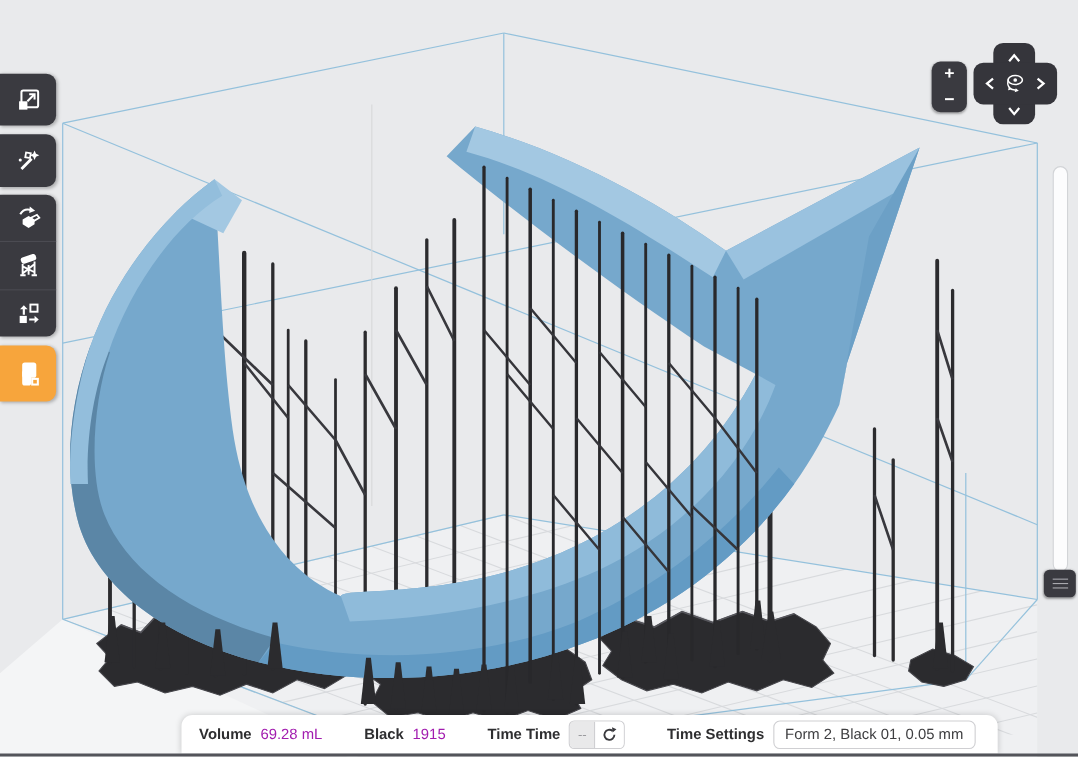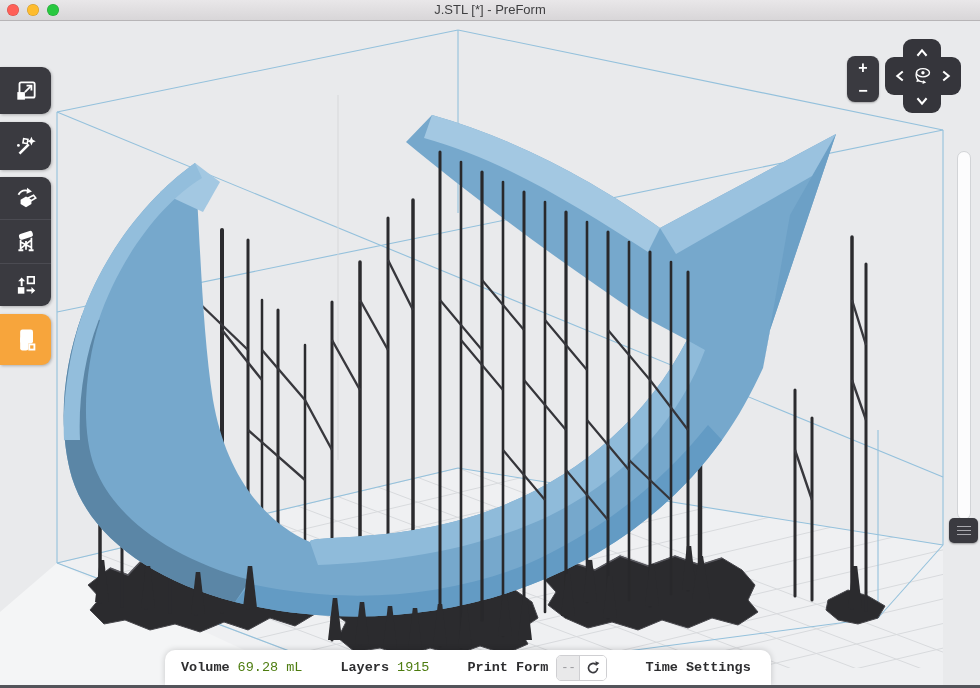--- a/index.html
+++ b/index.html
@@ -35,47 +35,39 @@
   
   .slider-track{position:absolute;left:957px;top:130px;width:12px;height:367px;background:#FCFCFD;
     border:1px solid #d2d4d7;border-radius:7px;cursor:pointer;}
   .slider-handle{position:absolute;left:949px;top:497px;width:29px;height:25px;background:#3A3A40;
     border-radius:5px;box-shadow:0 1px 2px rgba(0,0,0,.35);cursor:grab;
     display:flex;flex-direction:column;align-items:center;justify-content:center;gap:2.5px;}
   .grip{width:14px;height:1.5px;background:#a9a9ae;}
   
   .statusbar{position:absolute;left:165px;top:629px;bottom:3px;background:#ffffff;
     border-radius:10px 10px 0 0;box-shadow:0 0 6px rgba(0,0,0,.18);
-    display:flex;align-items:center;padding:0 20px 0 16px;gap:8px;font-family:Liberation Mono, monospace;}
+    display:flex;align-items:center;padding:0 20px 0 16px;gap:8px;}
   .sb-label{font-size:13.5px;font-weight:bold;color:#2e2e30;white-space:nowrap;}
-  .sb-value{font-size:13.5px;color:#4d7c0f;white-space:nowrap;}
+  .sb-value{font-size:13.5px;color:#a21caf;white-space:nowrap;}
   .gap-lg{width:22px;}
   .pt-control{display:flex;border:1px solid #cfcfd2;border-radius:5px;overflow:hidden;height:24px;}
   .pt-dash{width:22px;background:#e9e9ea;color:#9a9a9e;font-size:12px;display:flex;
     align-items:center;justify-content:center;}
   .pt-refresh{width:26px;background:#fff;border-left:1px solid #cfcfd2;display:flex;
     align-items:center;justify-content:center;cursor:pointer;}
   .ps-box{border:1px solid #cfcfd2;border-radius:6px;background:#fff;height:24px;
     display:flex;align-items:center;padding:0 10px;font-size:13.5px;color:#3e3e40;
     white-space:nowrap;cursor:pointer;}
   .bottom-edge{position:absolute;left:0;right:0;bottom:0;height:3px;background:#53545A;z-index:50;}
 </style>
 </head>
 <body>
 
 <div class="window">
 
-  <div class="titlebar">
-    <div class="lights">
-      <div class="light" style="background:#FF5F57"></div>
-      <div class="light" style="background:#FEBC2E"></div>
-      <div class="light" style="background:#28C840"></div>
-    </div>
-    <div class="title">J.STL [*] - PreForm</div>
-  </div>
 
   <div class="viewport">
 
     <svg class="scene" width="980" height="667" viewBox="0 0 980 667">
       <g transform="translate(0,-21)">
         <defs>
           <clipPath id="floorClip">
             <polygon points="57,563 458,468 943,545 943,668 320,668"></polygon>
           </clipPath>
         </defs>
@@ -333,32 +325,33 @@
     <div class="slider-handle">
       <div class="grip"></div>
         <div class="grip"></div>
         <div class="grip"></div>
     </div>
 
     <div class="statusbar">
       <span class="sb-label">Volume</span>
       <span class="sb-value">69.28 mL</span>
       <span class="gap-lg"></span>
-      <span class="sb-label">Layers</span>
+      <span class="sb-label">Black</span>
       <span class="sb-value">1915</span>
       <span class="gap-lg"></span>
-      <span class="sb-label">Print Form</span>
+      <span class="sb-label">Time Time</span>
       <span class="pt-control">
         <span class="pt-dash">--</span>
         <span class="pt-refresh">
           <svg width="16" height="16" viewBox="0 0 20 20">
             <path d="M15.7,10 a5.7,5.7 0 1 1 -2.1,-4.4" fill="none" stroke="#3a3a3e" stroke-width="2.1"></path>
             <polygon points="13,1.5 18,3.8 13.6,7.5" fill="#3a3a3e"></polygon>
           </svg>
         </span>
       </span>
       <span class="gap-lg"></span>
       <span class="sb-label">Time Settings</span>
+      <span class="ps-box">Form 2, Black 01, 0.05 mm</span>
     </div>
   </div>
 
   <div class="bottom-edge"></div>
 </div>
 
 </body></html>

